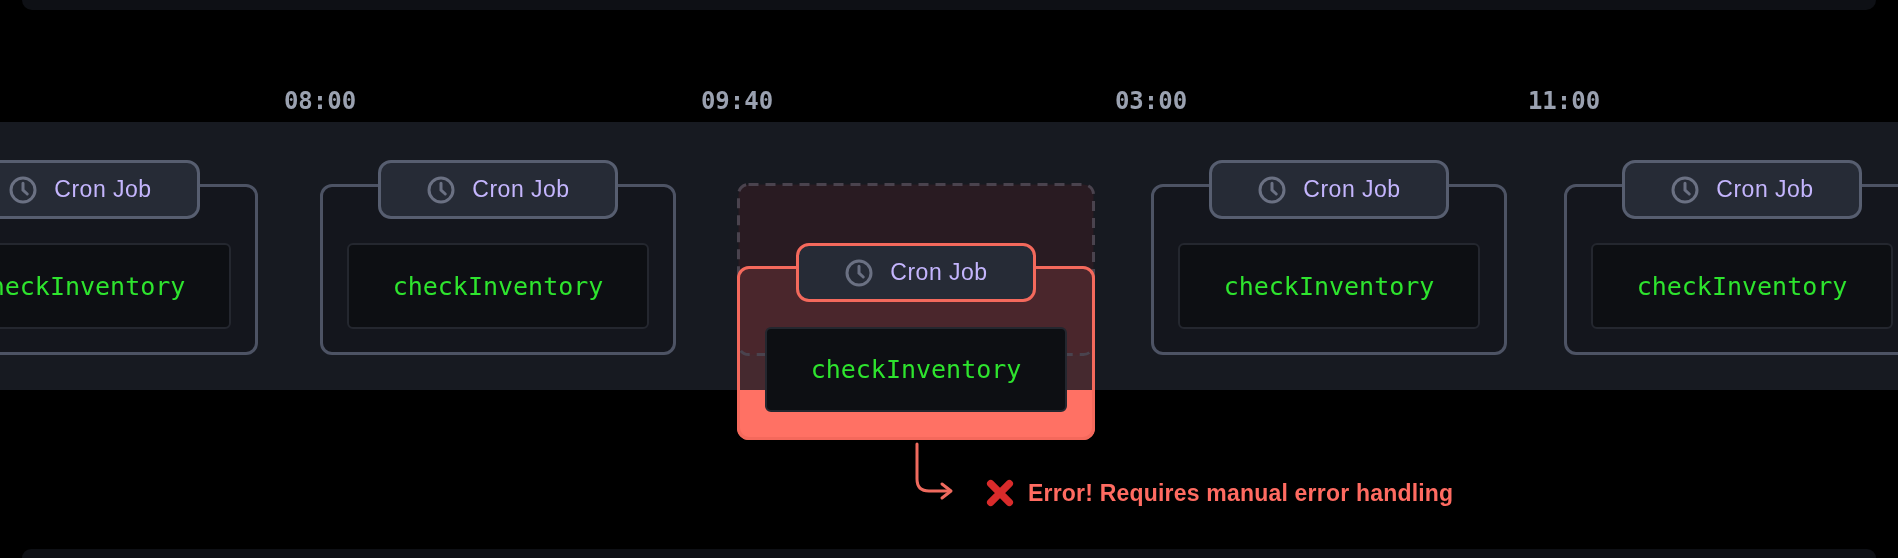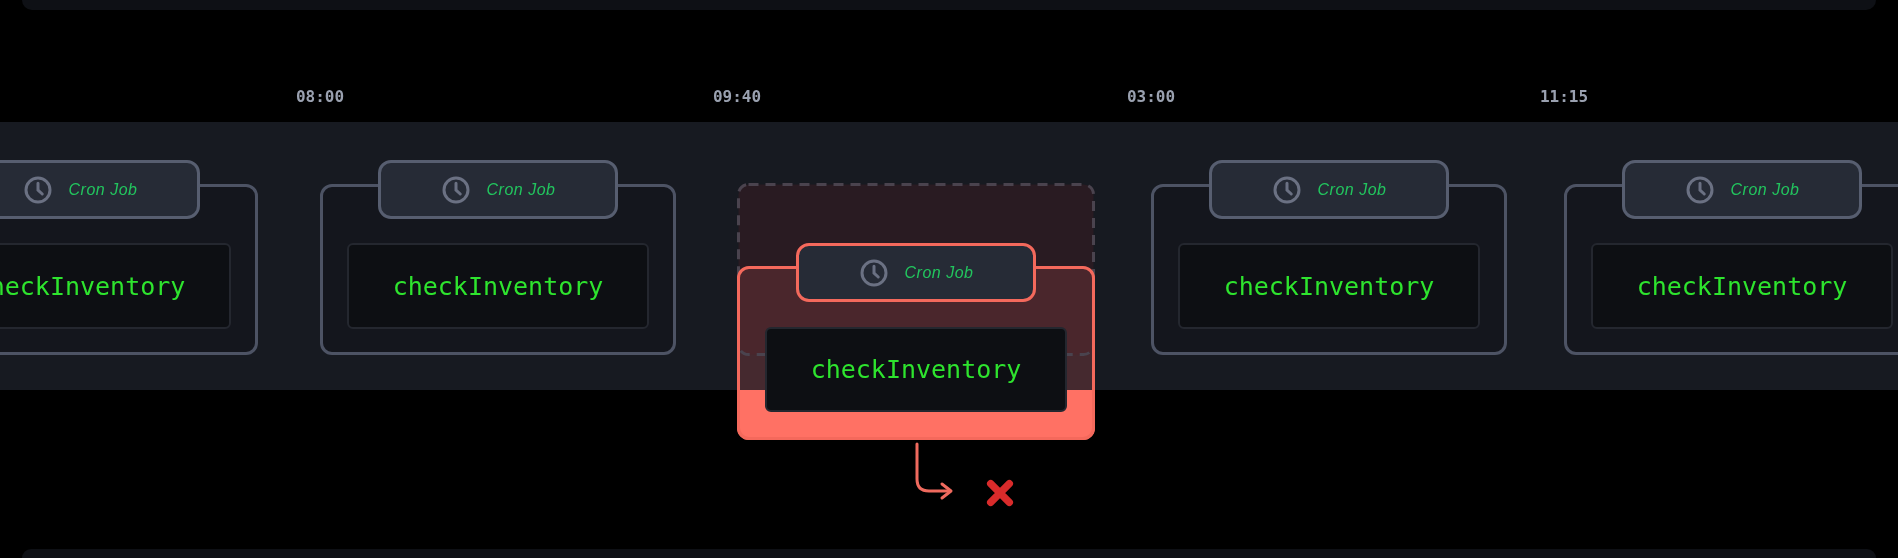--- a/index.html
+++ b/index.html
@@ -8,36 +8,36 @@
     background:#000;font-family:"Liberation Sans",sans-serif;
   }
   .edge-strip{position:absolute;left:22px;width:1854px;background:#0e1015;}
   .edge-strip.top{top:0;height:10px;border-radius:0 0 12px 12px;}
   .edge-strip.bottom{bottom:0;height:9px;border-radius:12px 12px 0 0;}
 
   .band{position:absolute;left:0;top:122px;width:1898px;height:268px;background:#171a21;z-index:1;}
 
   .time-label{
     position:absolute;top:87px;transform:translateX(-50%);
-    font-family:"DejaVu Sans Mono",monospace;font-size:16px;font-weight:600;
+    font-family:"DejaVu Sans Mono",monospace;font-size:24px;font-weight:600;
     color:#9aa1b0;z-index:2;white-space:nowrap;
   }
 
   
   .card{
     position:absolute;top:184px;width:356px;height:171px;box-sizing:border-box;
     background:#14161d;border:3px solid #4d5364;border-radius:12px;z-index:3;
   }
   .badge{
     position:absolute;left:50%;top:-27px;transform:translateX(-50%);
     width:240px;height:59px;box-sizing:border-box;
     background:#262b36;border:3px solid #575e70;border-radius:13px;
     display:flex;align-items:center;justify-content:center;gap:16px;
   }
-  .badge-label{font-size:16px;color:#22c55e;letter-spacing:0.5px;white-space:nowrap;font-style:italic;}
+  .badge-label{font-size:23px;color:#c4b5fd;letter-spacing:0.5px;white-space:nowrap;}
   .clock{width:30px;height:30px;flex:0 0 auto;}
   .codebox{
     position:absolute;left:50%;top:56px;transform:translateX(-50%);
     width:302px;height:86px;box-sizing:border-box;
     background:#0d0f13;border:2px solid #24272f;border-radius:6px;
     display:flex;align-items:center;justify-content:center;
   }
   .code-label{
     font-family:"DejaVu Sans Mono",monospace;font-size:25px;color:#2ee42e;white-space:nowrap;
   }
@@ -69,21 +69,21 @@
 <body>
 
 <div class="edge-strip top"></div>
 <div class="edge-strip bottom"></div>
 
 <div class="band"></div>
 
 <div class="time-label" style="left:320px">08:00</div>
 <div class="time-label" style="left:737px">09:40</div>
 <div class="time-label" style="left:1151px">03:00</div>
-<div class="time-label" style="left:1564px">11:15</div>
+<div class="time-label" style="left:1564px">11:00</div>
 
 <div class="card" style="left:-98px">
   <div class="badge">
     <svg class="clock" viewBox="0 0 24 24" fill="none" stroke="#6b7183" stroke-width="2.4" stroke-linecap="round">
         <circle cx="12" cy="12" r="9.6"></circle>
         <path d="M12 6.6 V12 L15.4 15.2"></path>
       </svg>
     <span class="badge-label">Cron Job</span>
   </div>
   <div class="codebox">
@@ -123,20 +123,21 @@
 
 <svg class="arrow-svg" width="70" height="60" viewBox="0 0 70 60">
   <path d="M19 2 L19 37 Q19 49 31 49 L51 49" fill="none" stroke="#ef6a5e" stroke-width="3" stroke-linecap="round" stroke-linejoin="round"></path>
   <path d="M44 42 L53 49 L44 56" fill="none" stroke="#ef6a5e" stroke-width="3" stroke-linecap="round" stroke-linejoin="round"></path>
 </svg>
 
 <div class="error-note">
   <svg class="cross" viewBox="0 0 24 24">
     <path d="M5 5 L19 19 M19 5 L5 19" stroke="#d92b2b" stroke-width="5.5" stroke-linecap="round"></path>
   </svg>
+  <span class="error-msg">Error! Requires manual error handling</span>
 </div>
 
 <div class="card" style="left:1151px">
   <div class="badge">
     <svg class="clock" viewBox="0 0 24 24" fill="none" stroke="#6b7183" stroke-width="2.4" stroke-linecap="round">
         <circle cx="12" cy="12" r="9.6"></circle>
         <path d="M12 6.6 V12 L15.4 15.2"></path>
       </svg>
     <span class="badge-label">Cron Job</span>
   </div>

